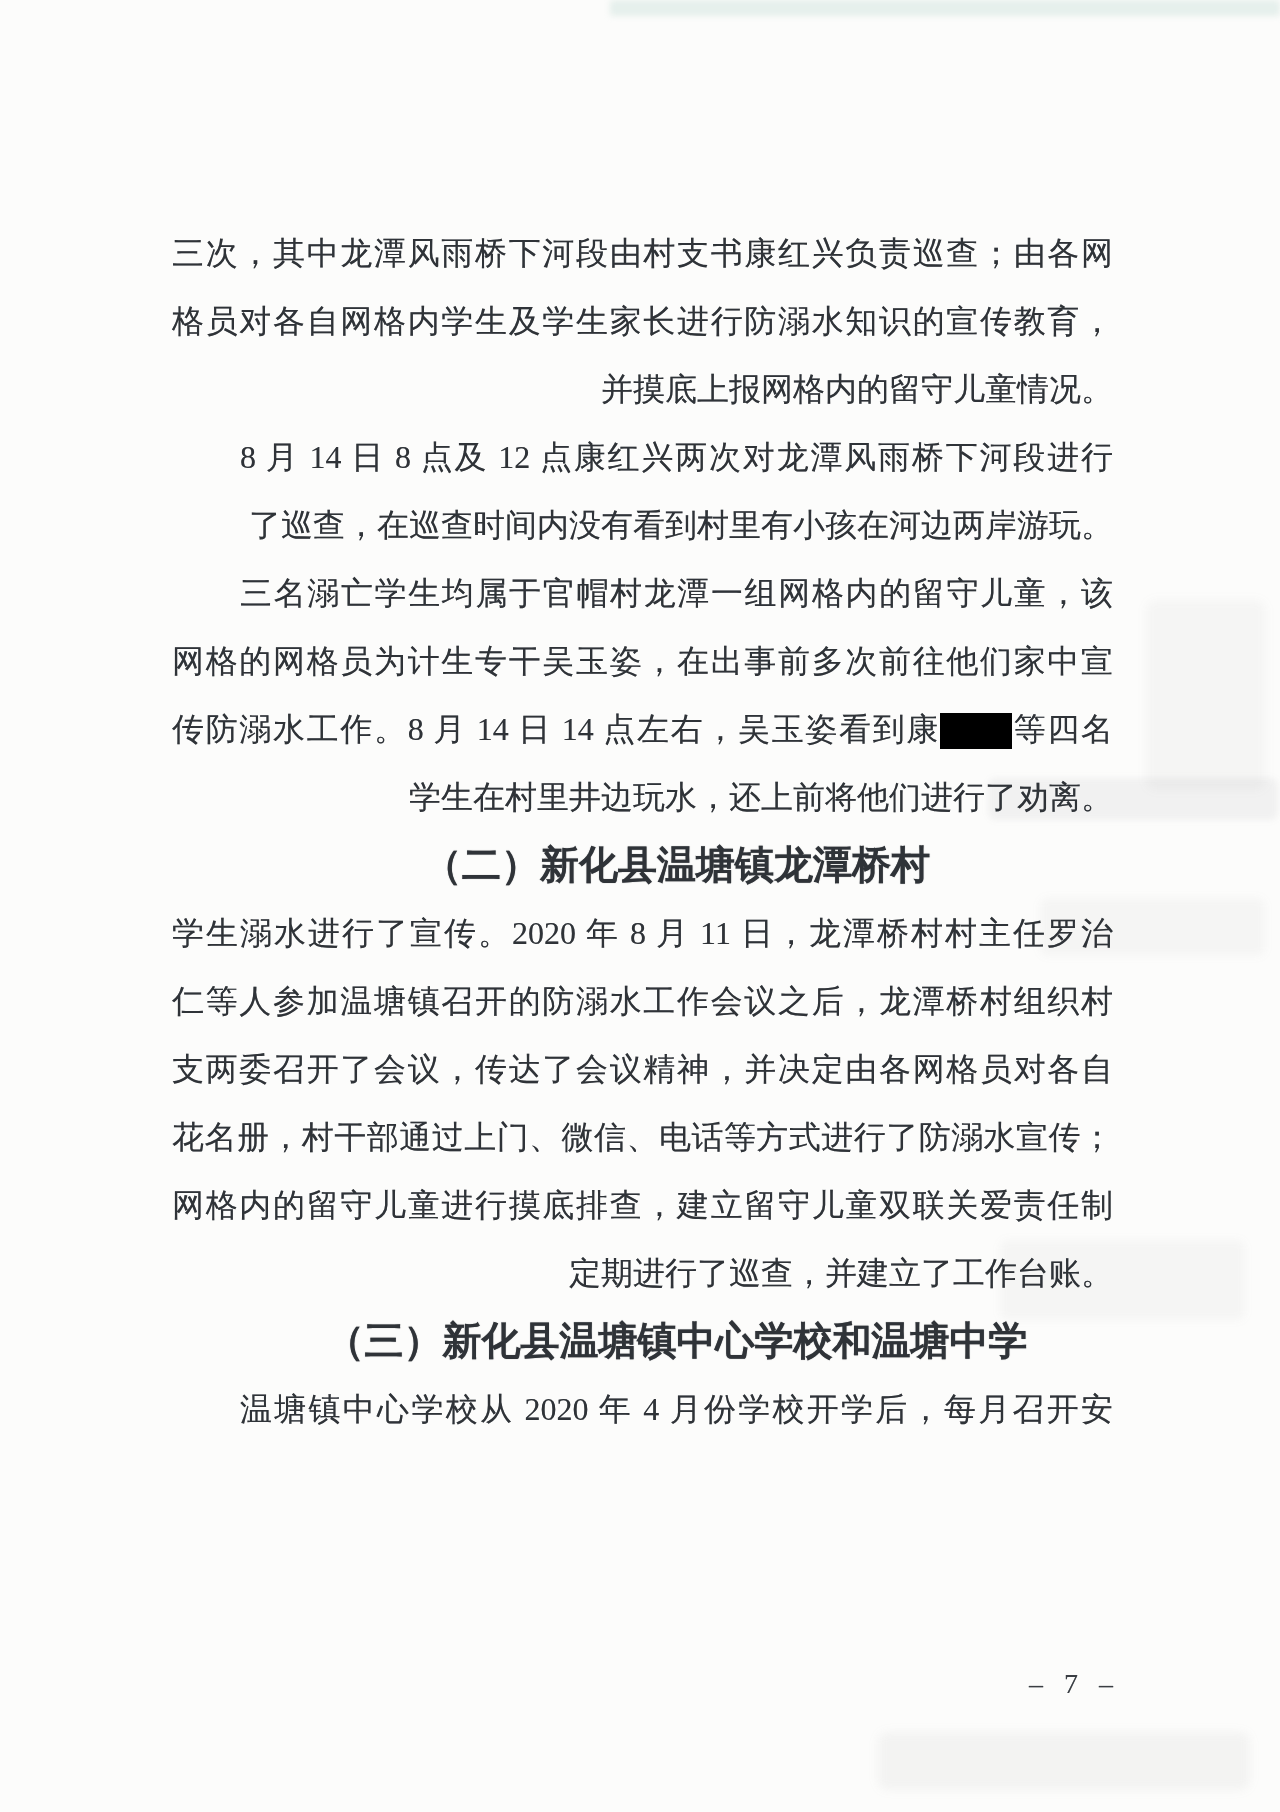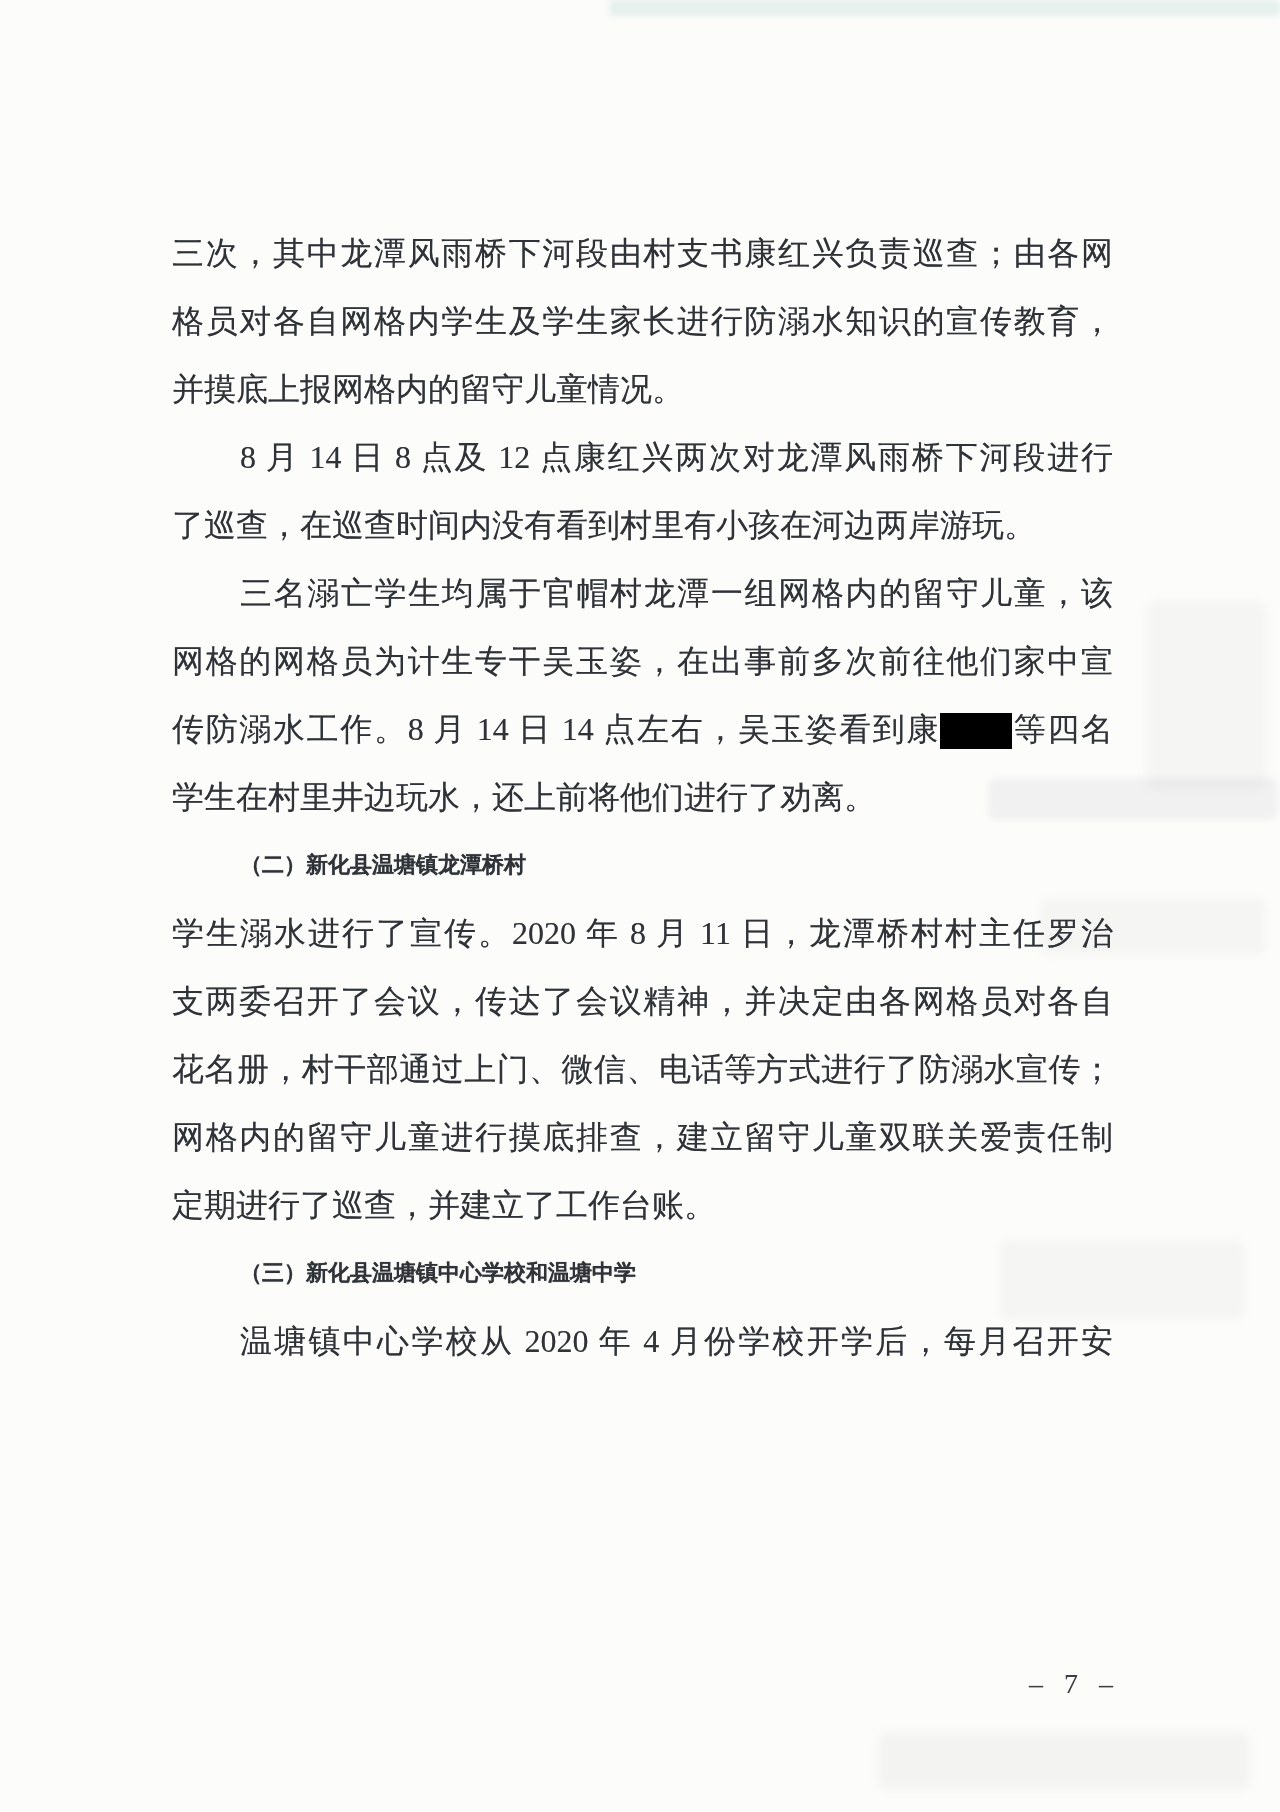--- a/index.html
+++ b/index.html
@@ -30,26 +30,26 @@
     color: var(--ink, #2f3338);
     white-space: nowrap;
     text-shadow: 0 0 0.6px rgba(70, 75, 80, 0.55);
   }
   .line.justify {
     white-space: normal;
     text-align: justify;
     text-align-last: justify;
   }
   .line.left {
-    text-align: left;
+    text-align: right;
   }
   .line.heading {
     font-weight: bold;
-    font-size: 22px;
-    text-align: left;
+    font-size: 39px;
+    text-align: center;
     text-shadow: 0 0 0.8px rgba(40, 44, 48, 0.7);
   }
   .line.indent {
     text-indent: 68px;
   }
   .redaction {
     display: inline-block;
     width: 72px;
     height: 36px;
     background: var(--redact, #000);
@@ -123,20 +123,21 @@
       <div class="line justify">格员对各自网格内学生及学生家长进行防溺水知识的宣传教育，</div>
       <div class="line left">并摸底上报网格内的留守儿童情况。</div>
       <div class="line justify indent">8 月 14 日 8 点及 12 点康红兴两次对龙潭风雨桥下河段进行</div>
       <div class="line left">了巡查，在巡查时间内没有看到村里有小孩在河边两岸游玩。</div>
       <div class="line justify indent">三名溺亡学生均属于官帽村龙潭一组网格内的留守儿童，该</div>
       <div class="line justify">网格的网格员为计生专干吴玉姿，在出事前多次前往他们家中宣</div>
       <div class="line justify"><span>传防溺水工作。8 月 14 日 14 点左右，吴玉姿看到康</span><span class="redaction"></span><span>等四名</span></div>
       <div class="line left">学生在村里井边玩水，还上前将他们进行了劝离。</div>
       <div class="line heading indent">（二）新化县温塘镇龙潭桥村</div>
       <div class="line justify">学生溺水进行了宣传。2020 年 8 月 11 日，龙潭桥村村主任罗治</div>
+      <div class="line justify">仁等人参加温塘镇召开的防溺水工作会议之后，龙潭桥村组织村</div>
       <div class="line justify">支两委召开了会议，传达了会议精神，并决定由各网格员对各自</div>
       <div class="line justify">花名册，村干部通过上门、微信、电话等方式进行了防溺水宣传；</div>
       <div class="line justify">网格内的留守儿童进行摸底排查，建立留守儿童双联关爱责任制</div>
       <div class="line left">定期进行了巡查，并建立了工作台账。</div>
       <div class="line heading indent">（三）新化县温塘镇中心学校和温塘中学</div>
       <div class="line justify indent">温塘镇中心学校从 2020 年 4 月份学校开学后，每月召开安</div>
     </div>
 
   <div class="page-number">– 7 –</div>
 </div>

